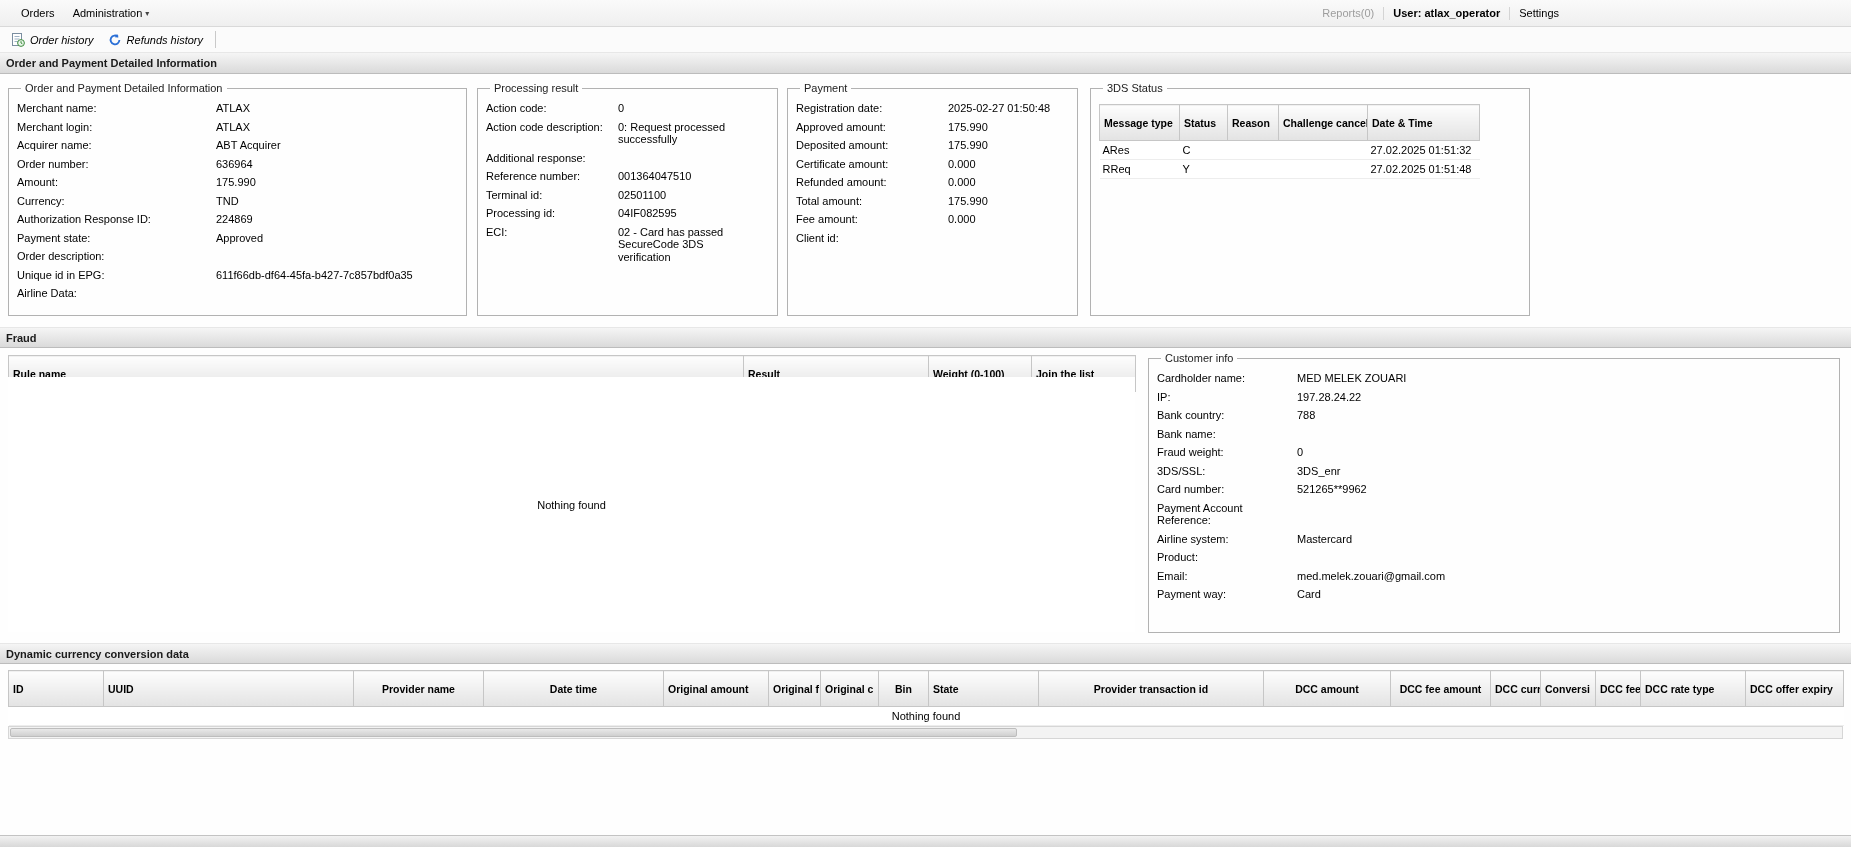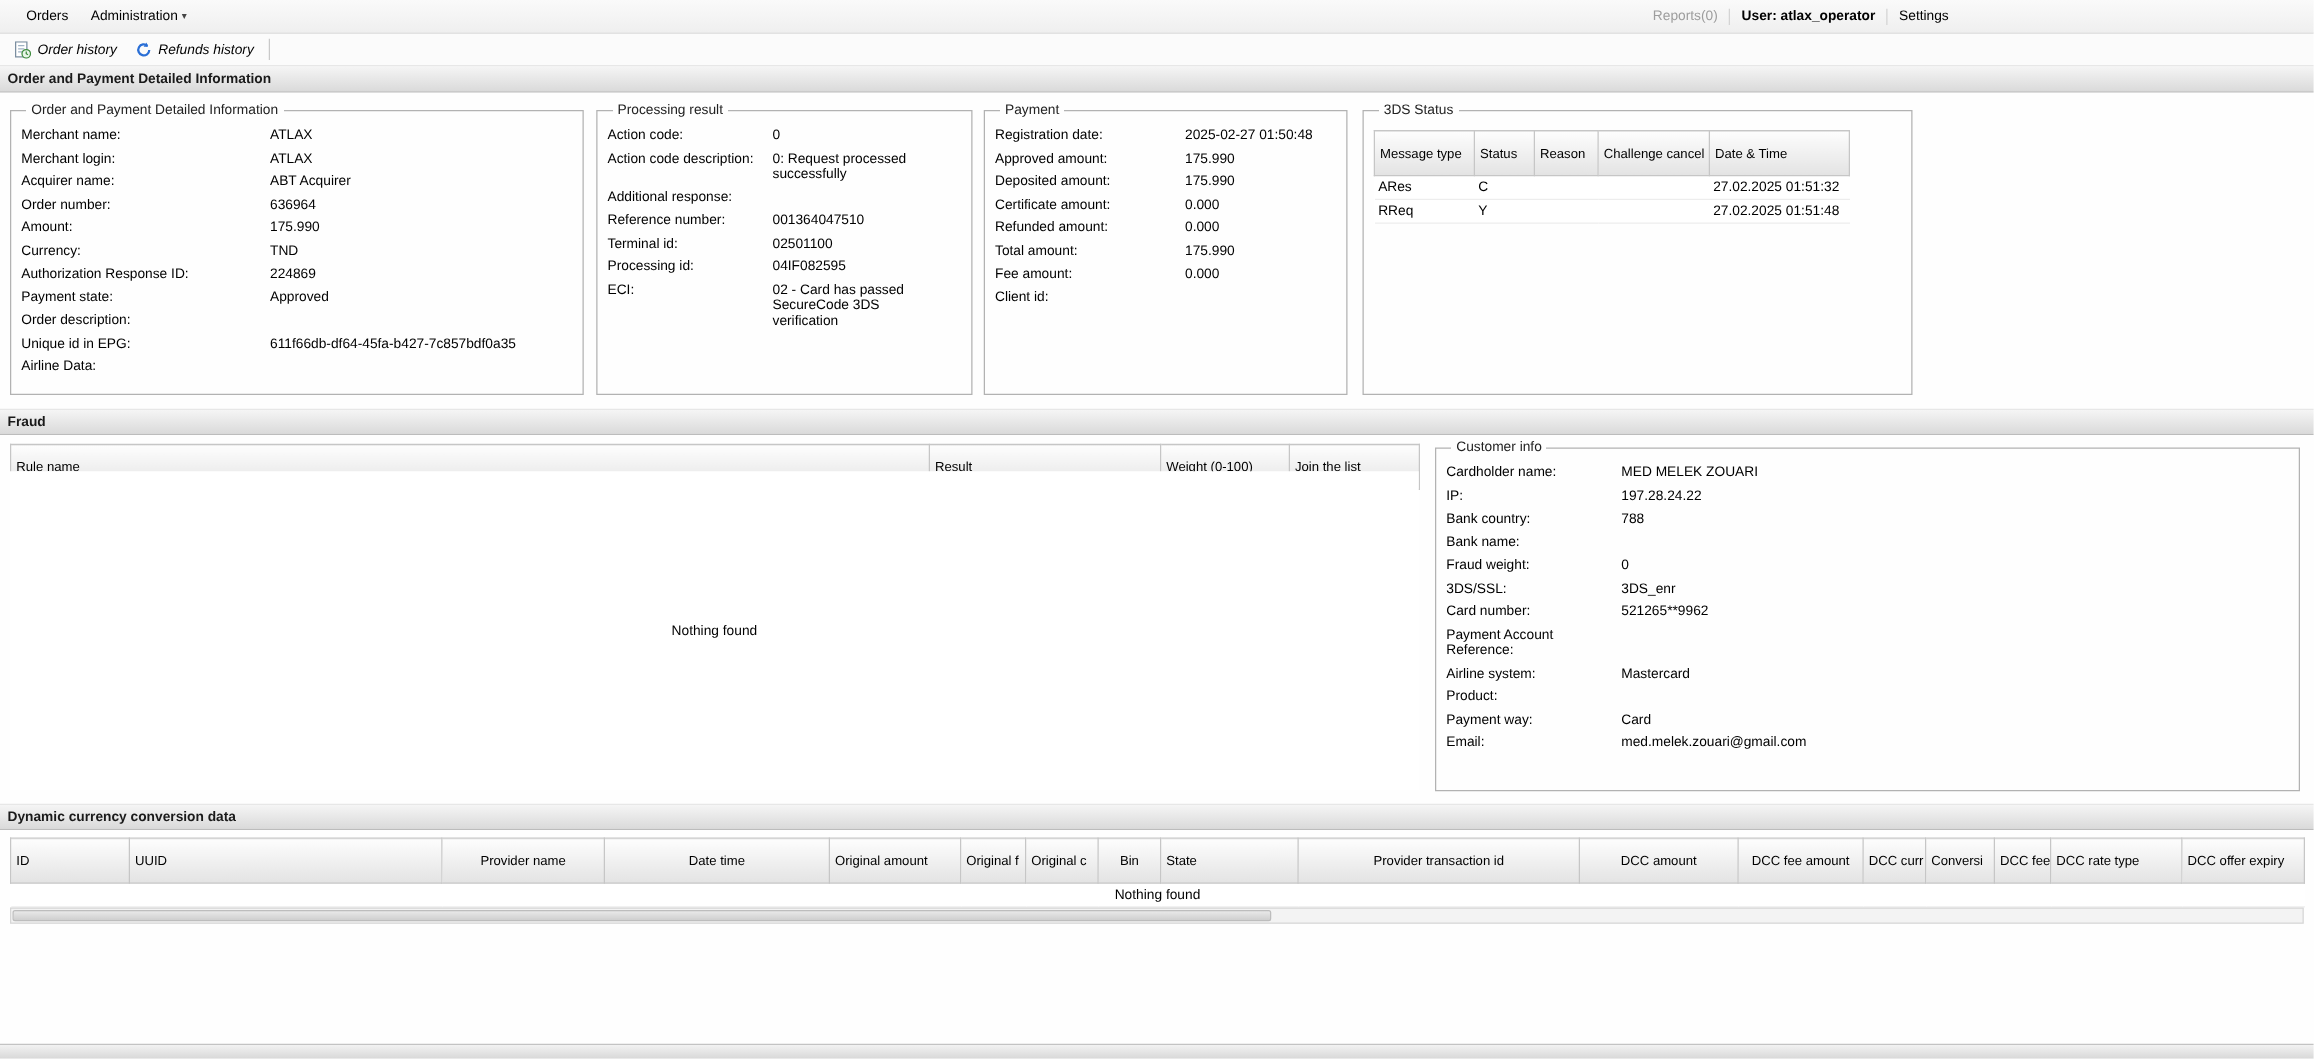--- a/index.html
+++ b/index.html
@@ -58,21 +58,21 @@
   .fs-processing .k { flex: 0 0 132px; }
   .fs-processing .v { flex: 0 0 114px; }
   .fs-payment .k    { flex: 0 0 152px; }
   .fs-customer .k   { flex: 0 0 140px; }
 
   
   table.grid { border-collapse: collapse; table-layout: fixed; background: #fff; }
   table.grid th {
     background: linear-gradient(#fdfdfd, #e3e3e3);
     border: 1px solid #c6c6c6; border-left: none;
-    font-weight: normal; font-size: 10.5px; text-align: left;
+    font-weight: bold; font-size: 10.5px; text-align: left;
     padding: 3px 4px; height: 36px; white-space: nowrap; overflow: hidden;
   }
   table.grid th:first-child { border-left: 1px solid #c6c6c6; }
   table.grid th.tc { text-align: center; }
   table.grid td { padding: 2px 3px; height: 19px; border-bottom: 1px solid #ededed; white-space: nowrap; overflow: hidden; }
 
   .tds-grid { width: 380px; margin-top: 2px; }
 
   .fraud-region { position: relative; height: 295px; }
   .fraud-grid { position: absolute; left: 8px; top: 7px; width: 1127px; }
@@ -361,26 +361,26 @@
         </div>
       <div class="kv">
           <span class="k">Airline system:</span>
           <span class="v">Mastercard</span>
         </div>
       <div class="kv">
           <span class="k">Product:</span>
           <span class="v"></span>
         </div>
       <div class="kv">
+          <span class="k">Email:</span>
+          <span class="v">med.melek.zouari@gmail.com</span>
+        </div>
+      <div class="kv">
           <span class="k">Payment way:</span>
           <span class="v">Card</span>
-        </div>
-      <div class="kv">
-          <span class="k">Email:</span>
-          <span class="v">med.melek.zouari@gmail.com</span>
         </div>
     </fieldset>
   </div>
 
   <div class="section-bar">
     <span>Dynamic currency conversion data</span>
   </div>
 
   <div class="dcc-wrap">
     <table class="grid dcc-grid">

